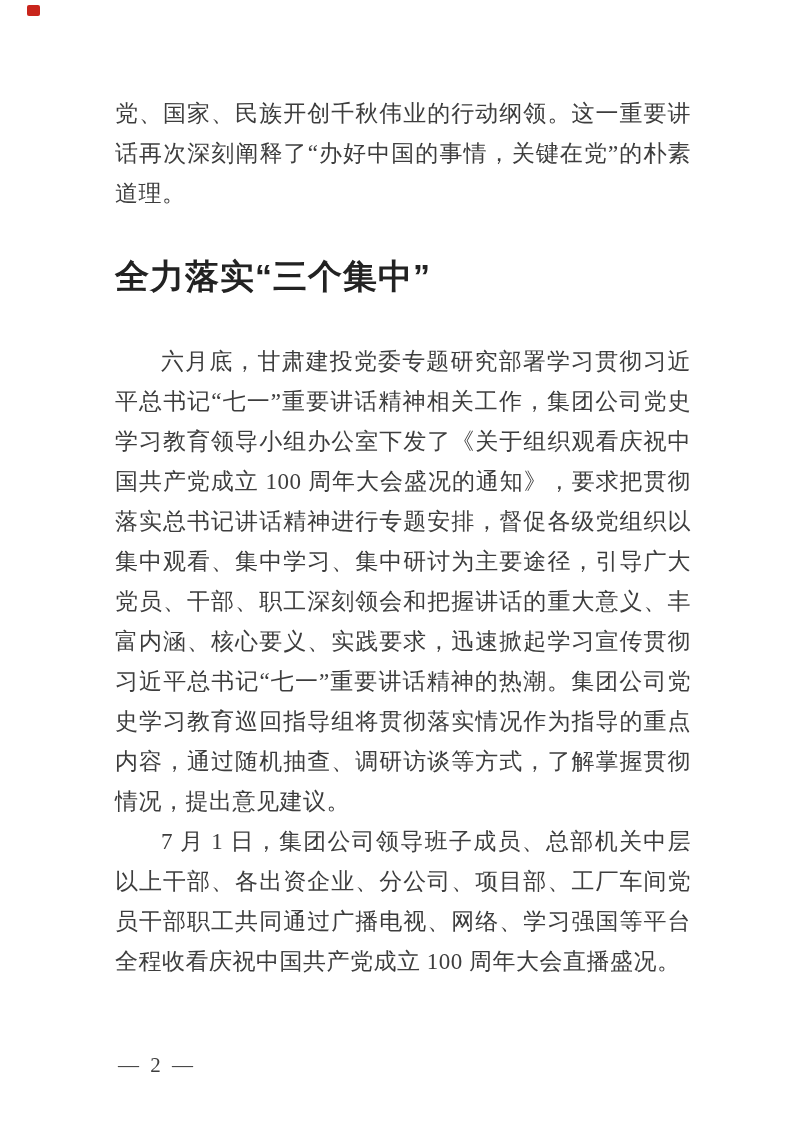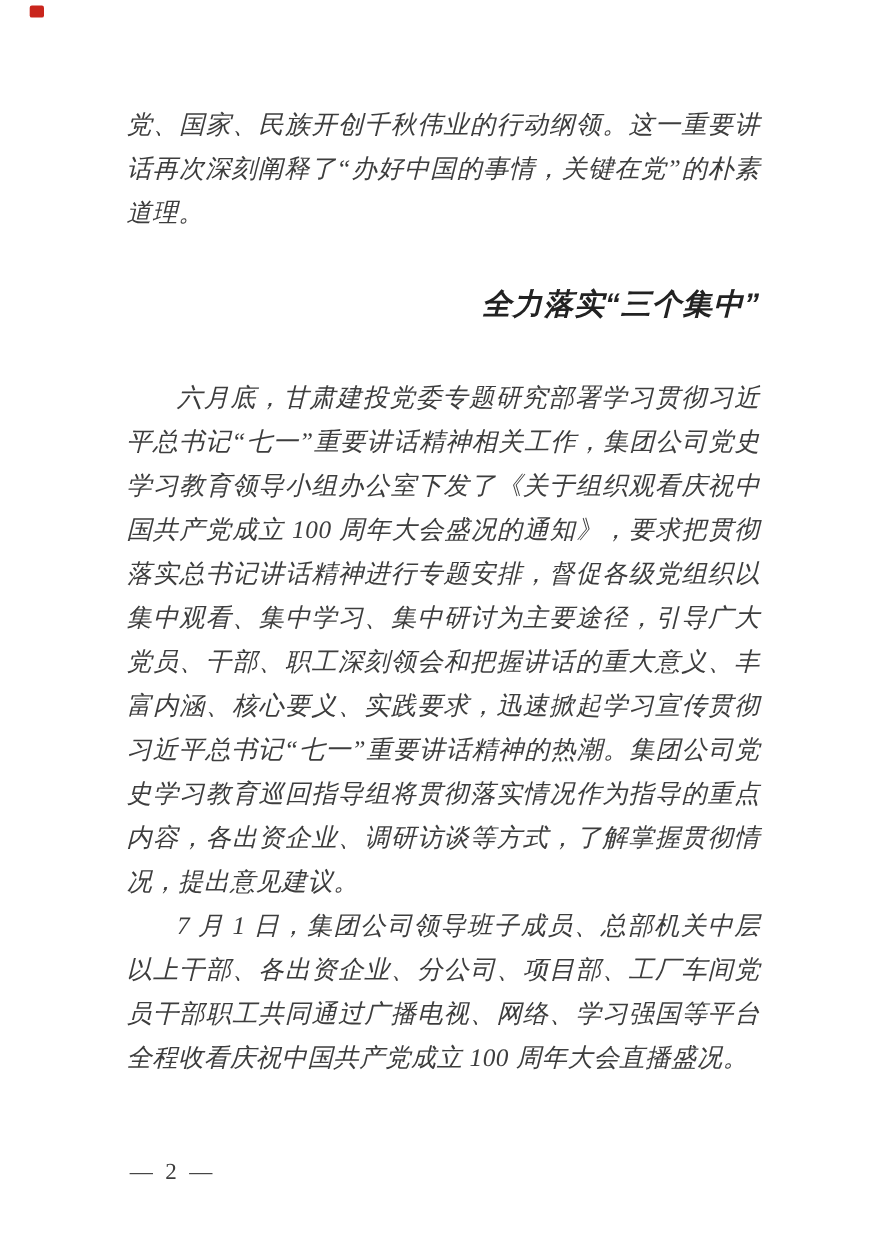--- a/index.html
+++ b/index.html
@@ -28,36 +28,35 @@
     position: absolute;
     left: 115px;
     top: 94px;
     width: 576px;
     font-size: 23px;
     line-height: 40px;
     color: #3d3d3d;
     text-align: justify;
     text-justify: inter-ideograph;
     letter-spacing: 0.5px;
-    font-style: italic;
   }
   .para {
     margin: 0;
     text-indent: 2em;
   }
   .para.no-indent {
     text-indent: 0;
   }
   .heading {
     font-family: "Liberation Sans", "DejaVu Sans", sans-serif;
     font-weight: 700;
-    font-size: 27px;
+    font-size: 34px;
     line-height: 40px;
     color: #222222;
-    text-align: right;
+    text-align: left;
     letter-spacing: 1px;
     margin: 42px 0 46px 0;
     text-indent: 0;
   }
   .footer-pagenum {
     position: absolute;
     left: 118px;
     top: 1050px;
     font-size: 21px;
     line-height: 30px;
@@ -72,20 +71,20 @@
 <div class="page">
 
   <div class="corner-mark"></div>
 
   <div class="body-text">
     <p class="para no-indent">党、国家、民族开创千秋伟业的行动纲领。这一重要讲话再次深刻阐释了“办好中国的事情，关键在党”的朴素道理。</p>
 
     <h2 class="heading">全力落实“三个集中”</h2>
 
 
-    <p class="para">六月底，甘肃建投党委专题研究部署学习贯彻习近平总书记“七一”重要讲话精神相关工作，集团公司党史学习教育领导小组办公室下发了《关于组织观看庆祝中国共产党成立 100 周年大会盛况的通知》，要求把贯彻落实总书记讲话精神进行专题安排，督促各级党组织以集中观看、集中学习、集中研讨为主要途径，引导广大党员、干部、职工深刻领会和把握讲话的重大意义、丰富内涵、核心要义、实践要求，迅速掀起学习宣传贯彻习近平总书记“七一”重要讲话精神的热潮。集团公司党史学习教育巡回指导组将贯彻落实情况作为指导的重点内容，各出资企业、调研访谈等方式，了解掌握贯彻情况，提出意见建议。</p>
+    <p class="para">六月底，甘肃建投党委专题研究部署学习贯彻习近平总书记“七一”重要讲话精神相关工作，集团公司党史学习教育领导小组办公室下发了《关于组织观看庆祝中国共产党成立 100 周年大会盛况的通知》，要求把贯彻落实总书记讲话精神进行专题安排，督促各级党组织以集中观看、集中学习、集中研讨为主要途径，引导广大党员、干部、职工深刻领会和把握讲话的重大意义、丰富内涵、核心要义、实践要求，迅速掀起学习宣传贯彻习近平总书记“七一”重要讲话精神的热潮。集团公司党史学习教育巡回指导组将贯彻落实情况作为指导的重点内容，通过随机抽查、调研访谈等方式，了解掌握贯彻情况，提出意见建议。</p>
 
     <p class="para">7 月 1 日，集团公司领导班子成员、总部机关中层以上干部、各出资企业、分公司、项目部、工厂车间党员干部职工共同通过广播电视、网络、学习强国等平台全程收看庆祝中国共产党成立 100 周年大会直播盛况。</p>
   </div>
 
   <div class="footer-pagenum">— 2 —</div>
 
 </div>
 
 </body></html>

